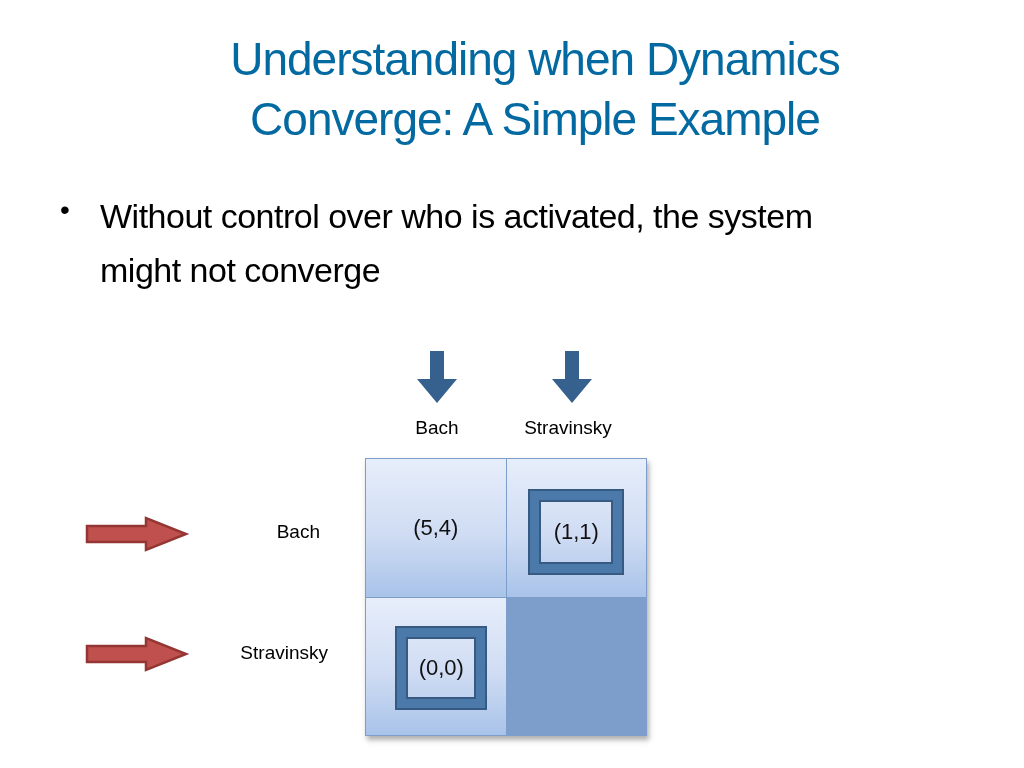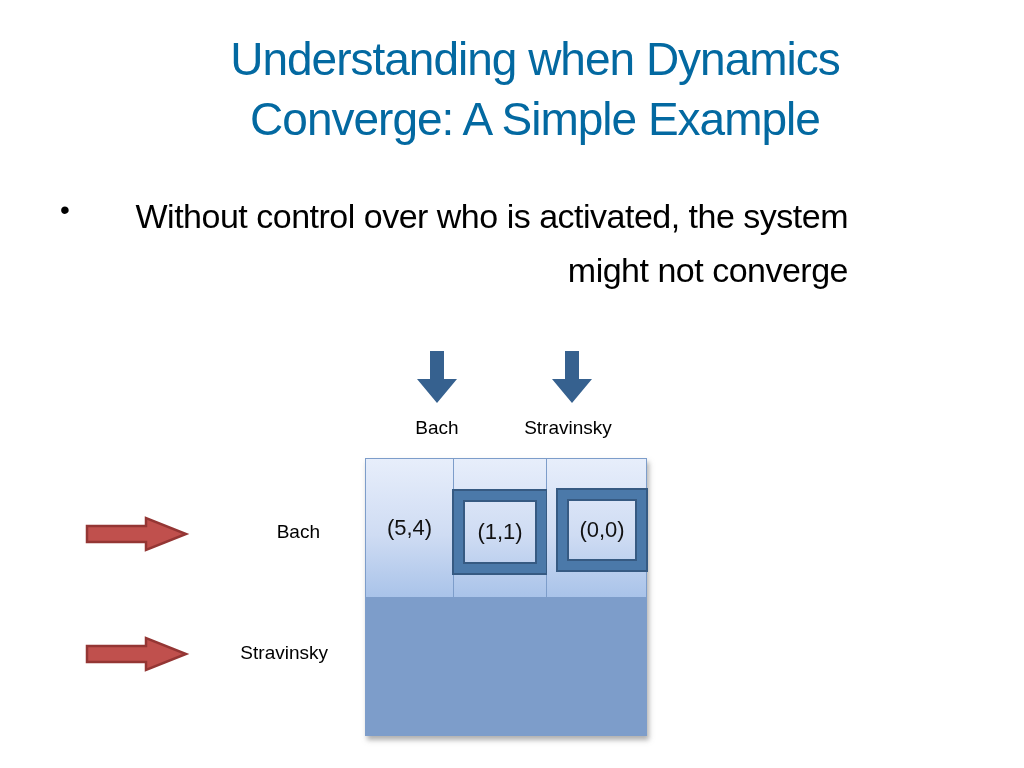--- a/index.html
+++ b/index.html
@@ -40,21 +40,20 @@
     top: 4px;
     font-size: 28px;
   }
   .bullet-text {
     display: block;
     margin-left: 42px;
     width: 748px;
     font-size: 34px;
     line-height: 1.58;
     letter-spacing: -0.5px;
-    text-align: right;
   }
 
   
   .down-arrow { position: absolute; width: 44px; height: 54px; }
   .down-arrow-1 { left: 415px; top: 351px; }
   .down-arrow-2 { left: 550px; top: 351px; }
 
   
   .col-header { position: absolute; top: 417px; font-size: 19px; text-align: center; }
   .col-header-1 { left: 395px; width: 84px; }
@@ -71,21 +70,21 @@
   .right-arrow-2 { left: 84px; top: 635px; }
 
   
   .matrix {
     position: absolute;
     left: 365px;
     top: 458px;
     width: 280px;
     height: 276px;
     display: grid;
-    grid-template-columns: 1fr 1fr 1fr;
+    grid-template-columns: 1fr 1fr;
     grid-template-rows: 1fr 1fr;
     gap: 1px;
     padding: 1px;
     background: #7d9dca;
     box-shadow: 2px 4px 5px rgba(110,110,110,0.55);
   }
   .cell {
     background: linear-gradient(180deg, #e7eefb 0%, #cfdcf3 55%, #a9c3e9 100%);
     display: flex;
     align-items: center;

